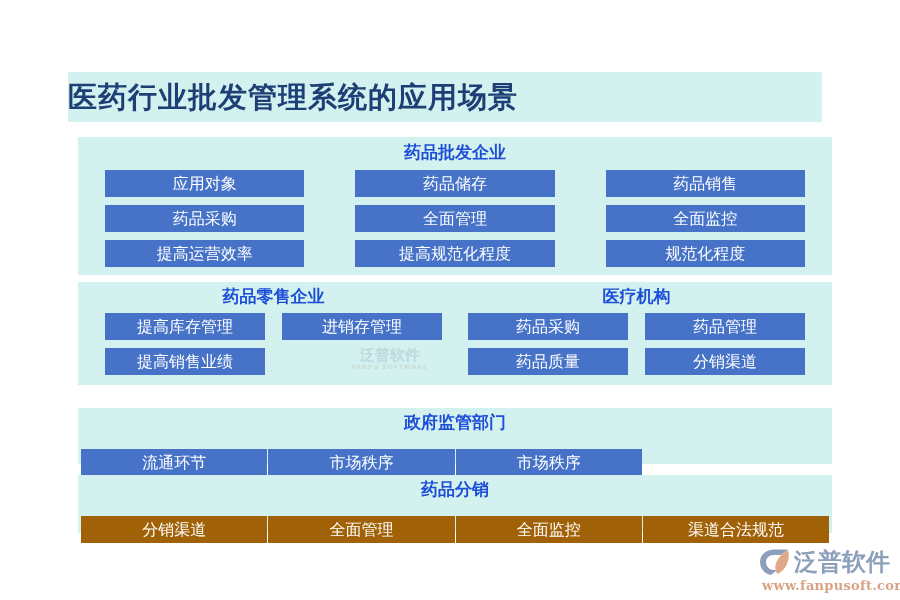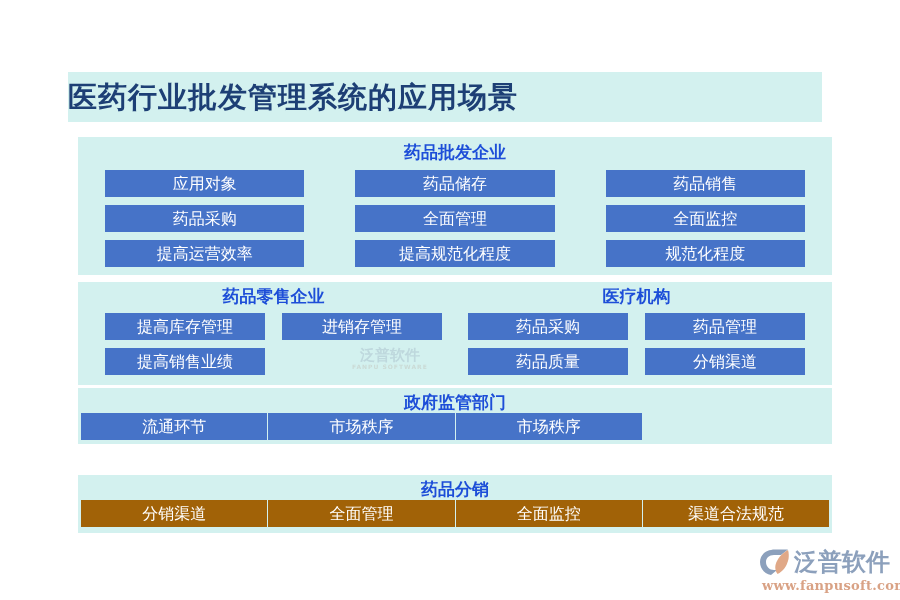--- a/index.html
+++ b/index.html
@@ -103,24 +103,24 @@
   .grid2 {
     margin-top: 8px;
     display: grid;
     grid-template-columns: repeat(2, 1fr);
     column-gap: 17px;
     row-gap: 8px;
   }
   .grid2 .chip { height: 27px; }
 
   
-  #panel-government { top: 388px; height: 56px; }
+  #panel-government { top: 408px; height: 56px; }
   #panel-government .panel-head { margin-top: 6px; }
   .row4 {
-    margin-top: 2px;
+    margin-top: 18px;
     padding: 0 3px;
     display: grid;
     grid-template-columns: repeat(4, 1fr);
     column-gap: 1px;
   }
   .row4 .chip { height: 27px; }
 
   
   #panel-distribution { top: 475px; height: 58px; }
   #panel-distribution .panel-head { margin-top: 6px; }

